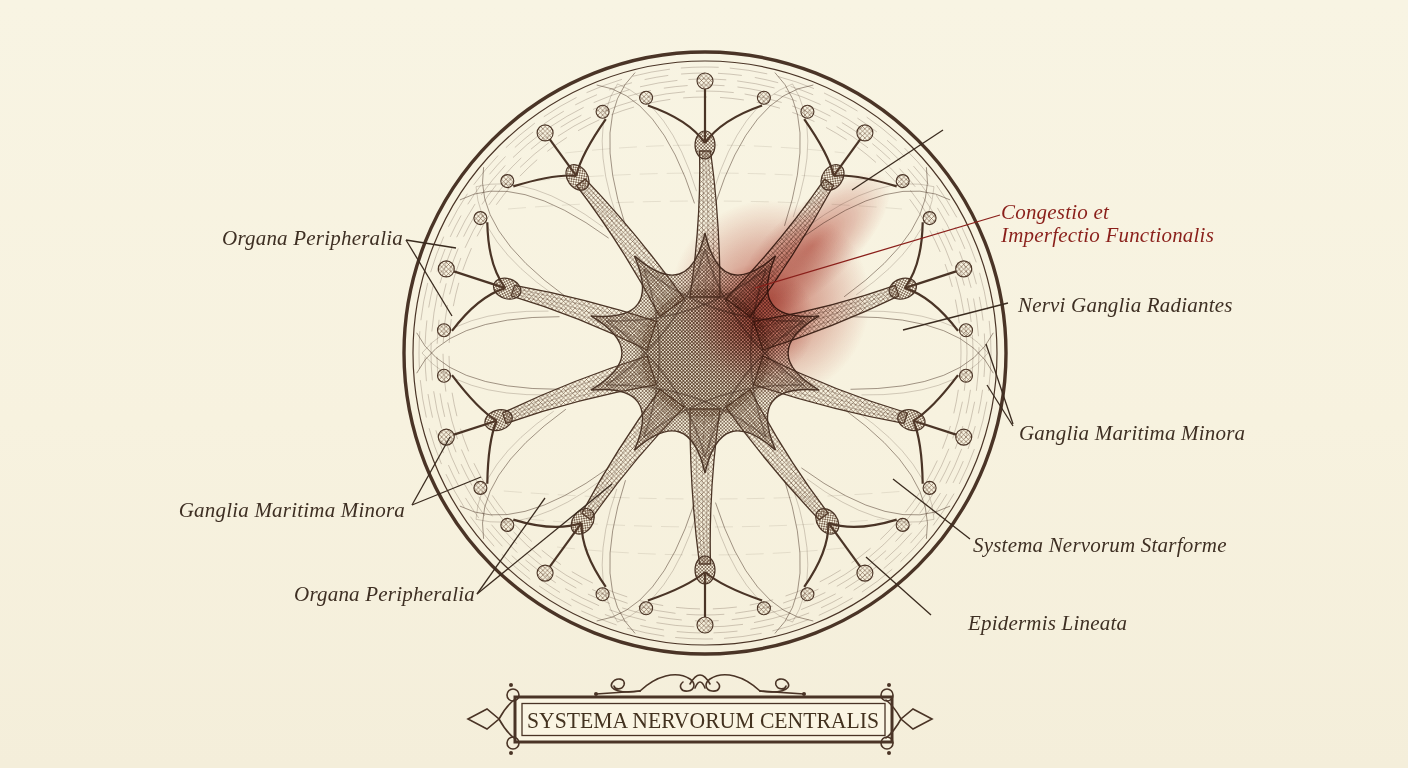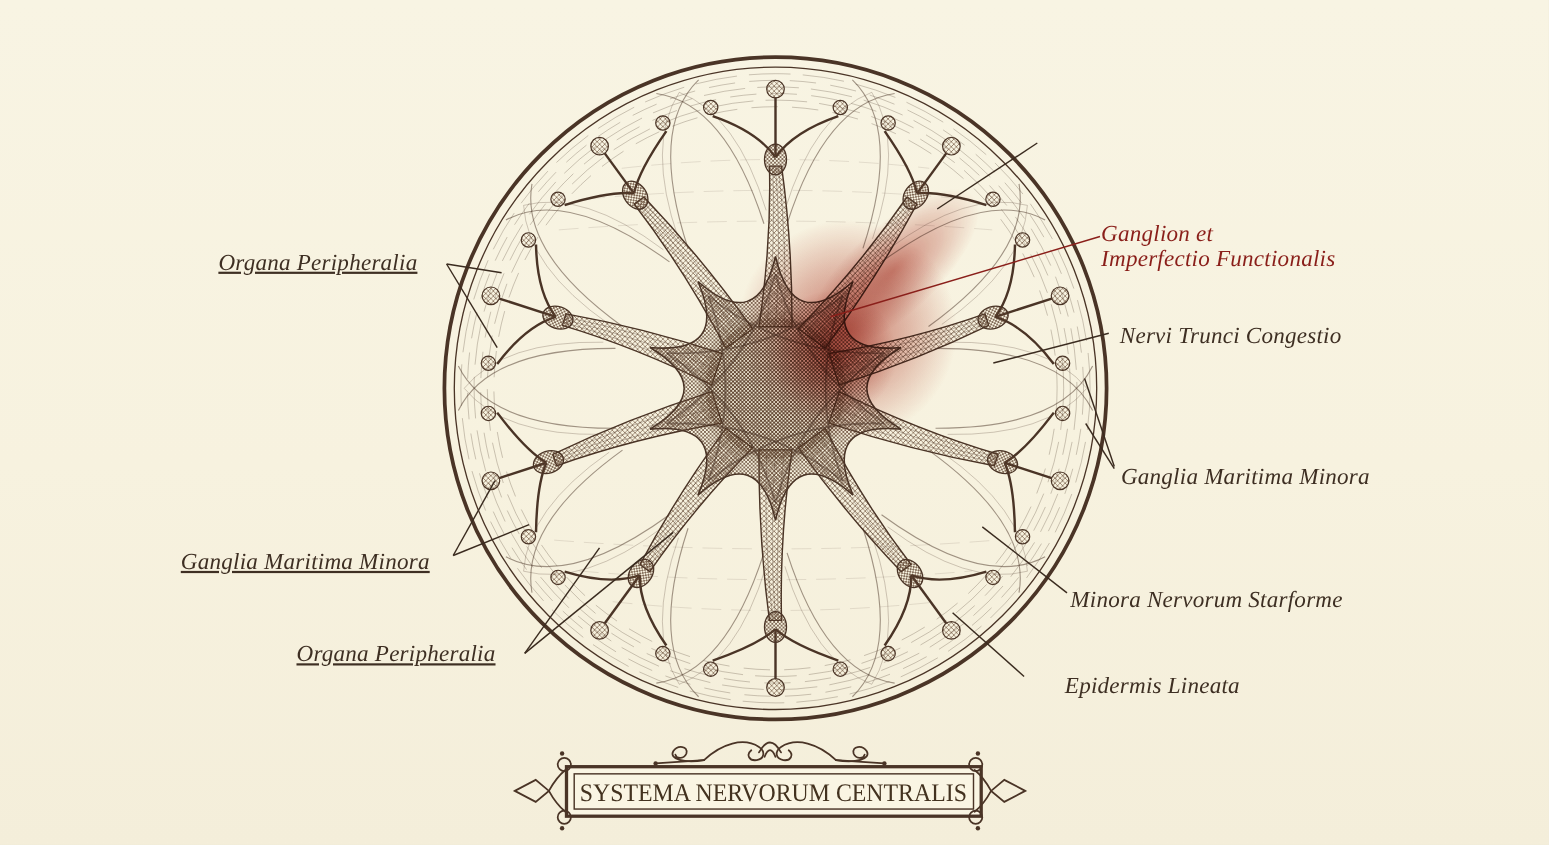--- a/index.html
+++ b/index.html
@@ -11,21 +11,21 @@
   .stage svg{position:absolute;left:0;top:0;}
   .lbl{
     position:absolute;
     font:italic 21px "Liberation Serif",serif;
     color:#3e2f23;
     letter-spacing:.2px;
     white-space:pre-line;
     line-height:24px;
   }
   .lbl.red{color:#8a1f1a;}
-  .lbl.r{text-align:center;text-decoration:underline;}
+  .lbl.r{text-align:right;}
 </style>
 </head>
 <body>
 
 <div class="stage">
 
   <svg id="plate" width="1408" height="768" viewBox="0 0 1408 768">
     <defs>
       <pattern id="hx" width="4.6" height="4.6" patternUnits="userSpaceOnUse">
         <path d="M0,0 L4.6,4.6 M4.6,0 L0,4.6" stroke="#6b4e38" stroke-width="0.55"></path>
@@ -271,22 +271,22 @@
         <path d="M901,719 C895,708 891,704 886,700 M901,719 C895,730 891,734 886,738"></path>
         <circle cx="887" cy="695" r="6"></circle>
         <circle cx="887" cy="743" r="6"></circle>
         <circle cx="889" cy="685" r="2" fill="#4a3426" stroke="none"></circle>
         <circle cx="889" cy="753" r="2" fill="#4a3426" stroke="none"></circle>
       </g>
       <text x="703" y="728" text-anchor="middle" font-size="23" textLength="352" lengthAdjust="spacingAndGlyphs" font-family="Liberation Serif, serif" fill="#43321f" stroke="none">SYSTEMA NERVORUM CENTRALIS</text>
     </g>
   </svg>
 
-  <div class="lbl red" style="left:1001px;top:201px;line-height:23px">Ganglion et
+  <div class="lbl red" style="left:1001px;top:201px;line-height:23px">Congestio et
 Imperfectio Functionalis</div>
-  <div class="lbl" style="left:1018px;top:293px">Nervi Trunci Congestio</div>
+  <div class="lbl" style="left:1018px;top:293px">Nervi Ganglia Radiantes</div>
   <div class="lbl" style="left:1019px;top:421px">Ganglia Maritima Minora</div>
-  <div class="lbl" style="left:973px;top:533px">Minora Nervorum Starforme</div>
+  <div class="lbl" style="left:973px;top:533px">Systema Nervorum Starforme</div>
   <div class="lbl" style="left:968px;top:611px">Epidermis Lineata</div>
   <div class="lbl r" style="left:175px;top:226px;width:228px">Organa Peripheralia</div>
   <div class="lbl r" style="left:150px;top:498px;width:255px">Ganglia Maritima Minora</div>
   <div class="lbl r" style="left:245px;top:582px;width:230px">Organa Peripheralia</div>
 </div>
 
 </body></html>

